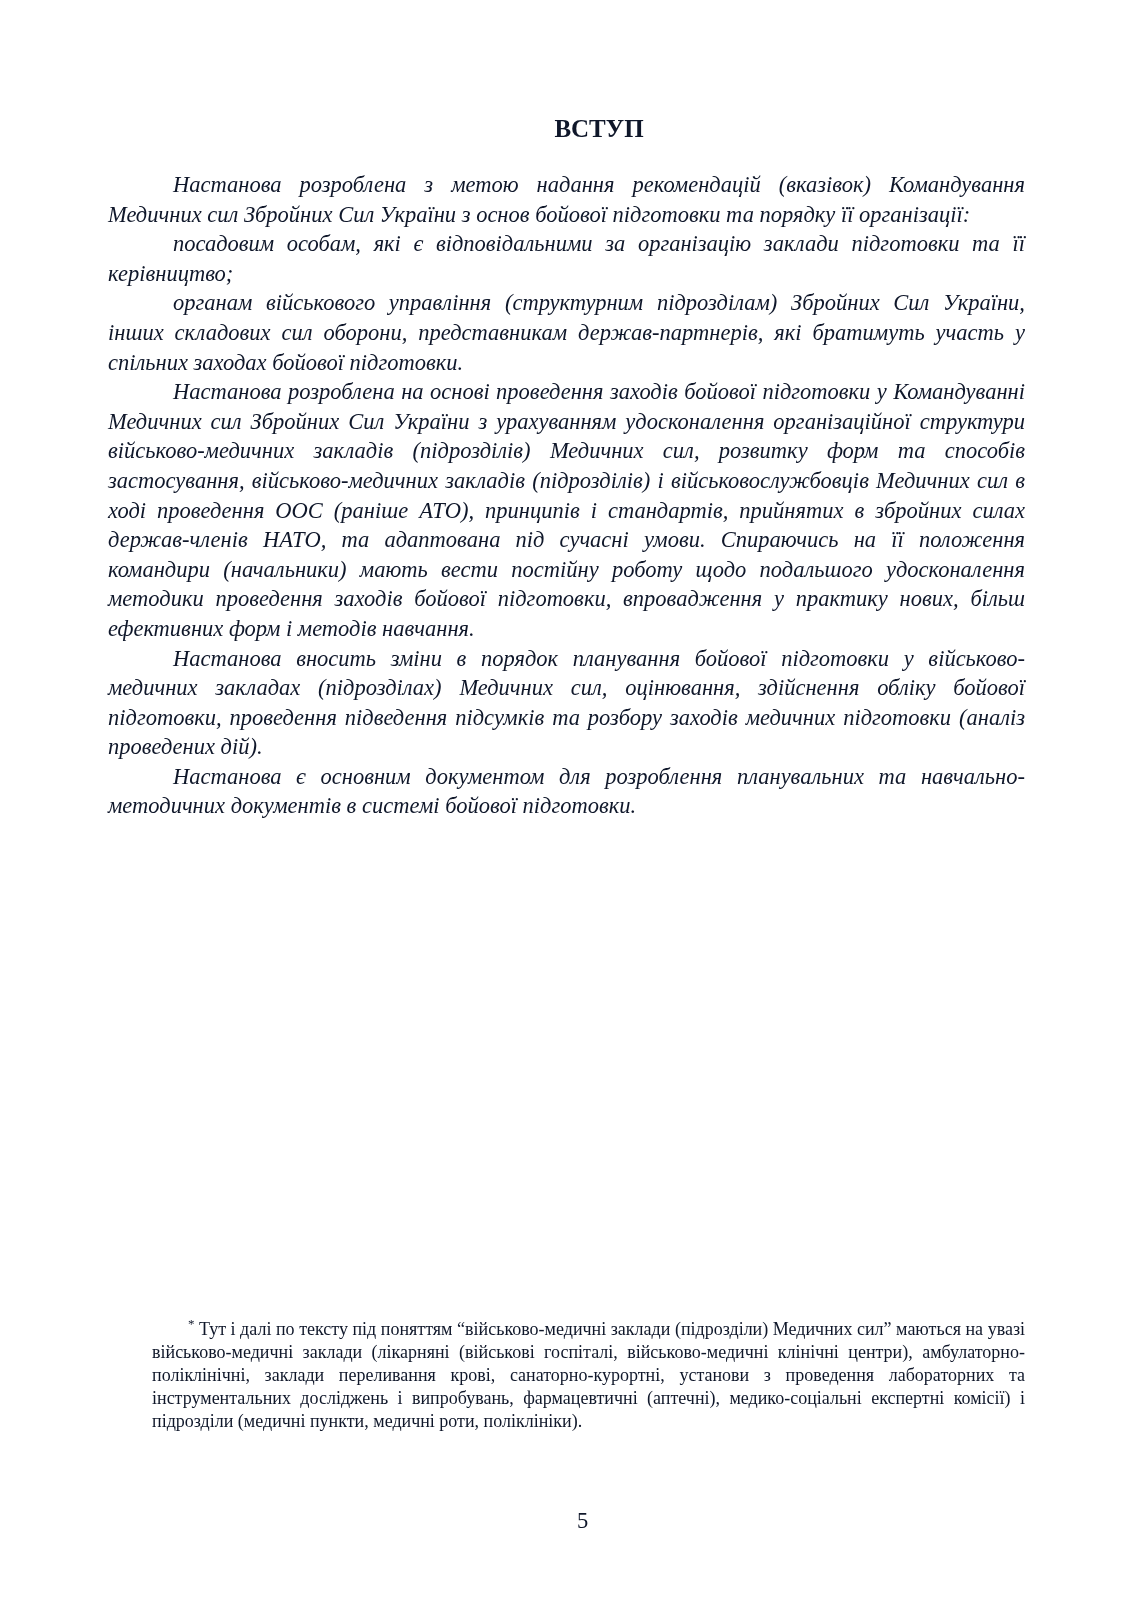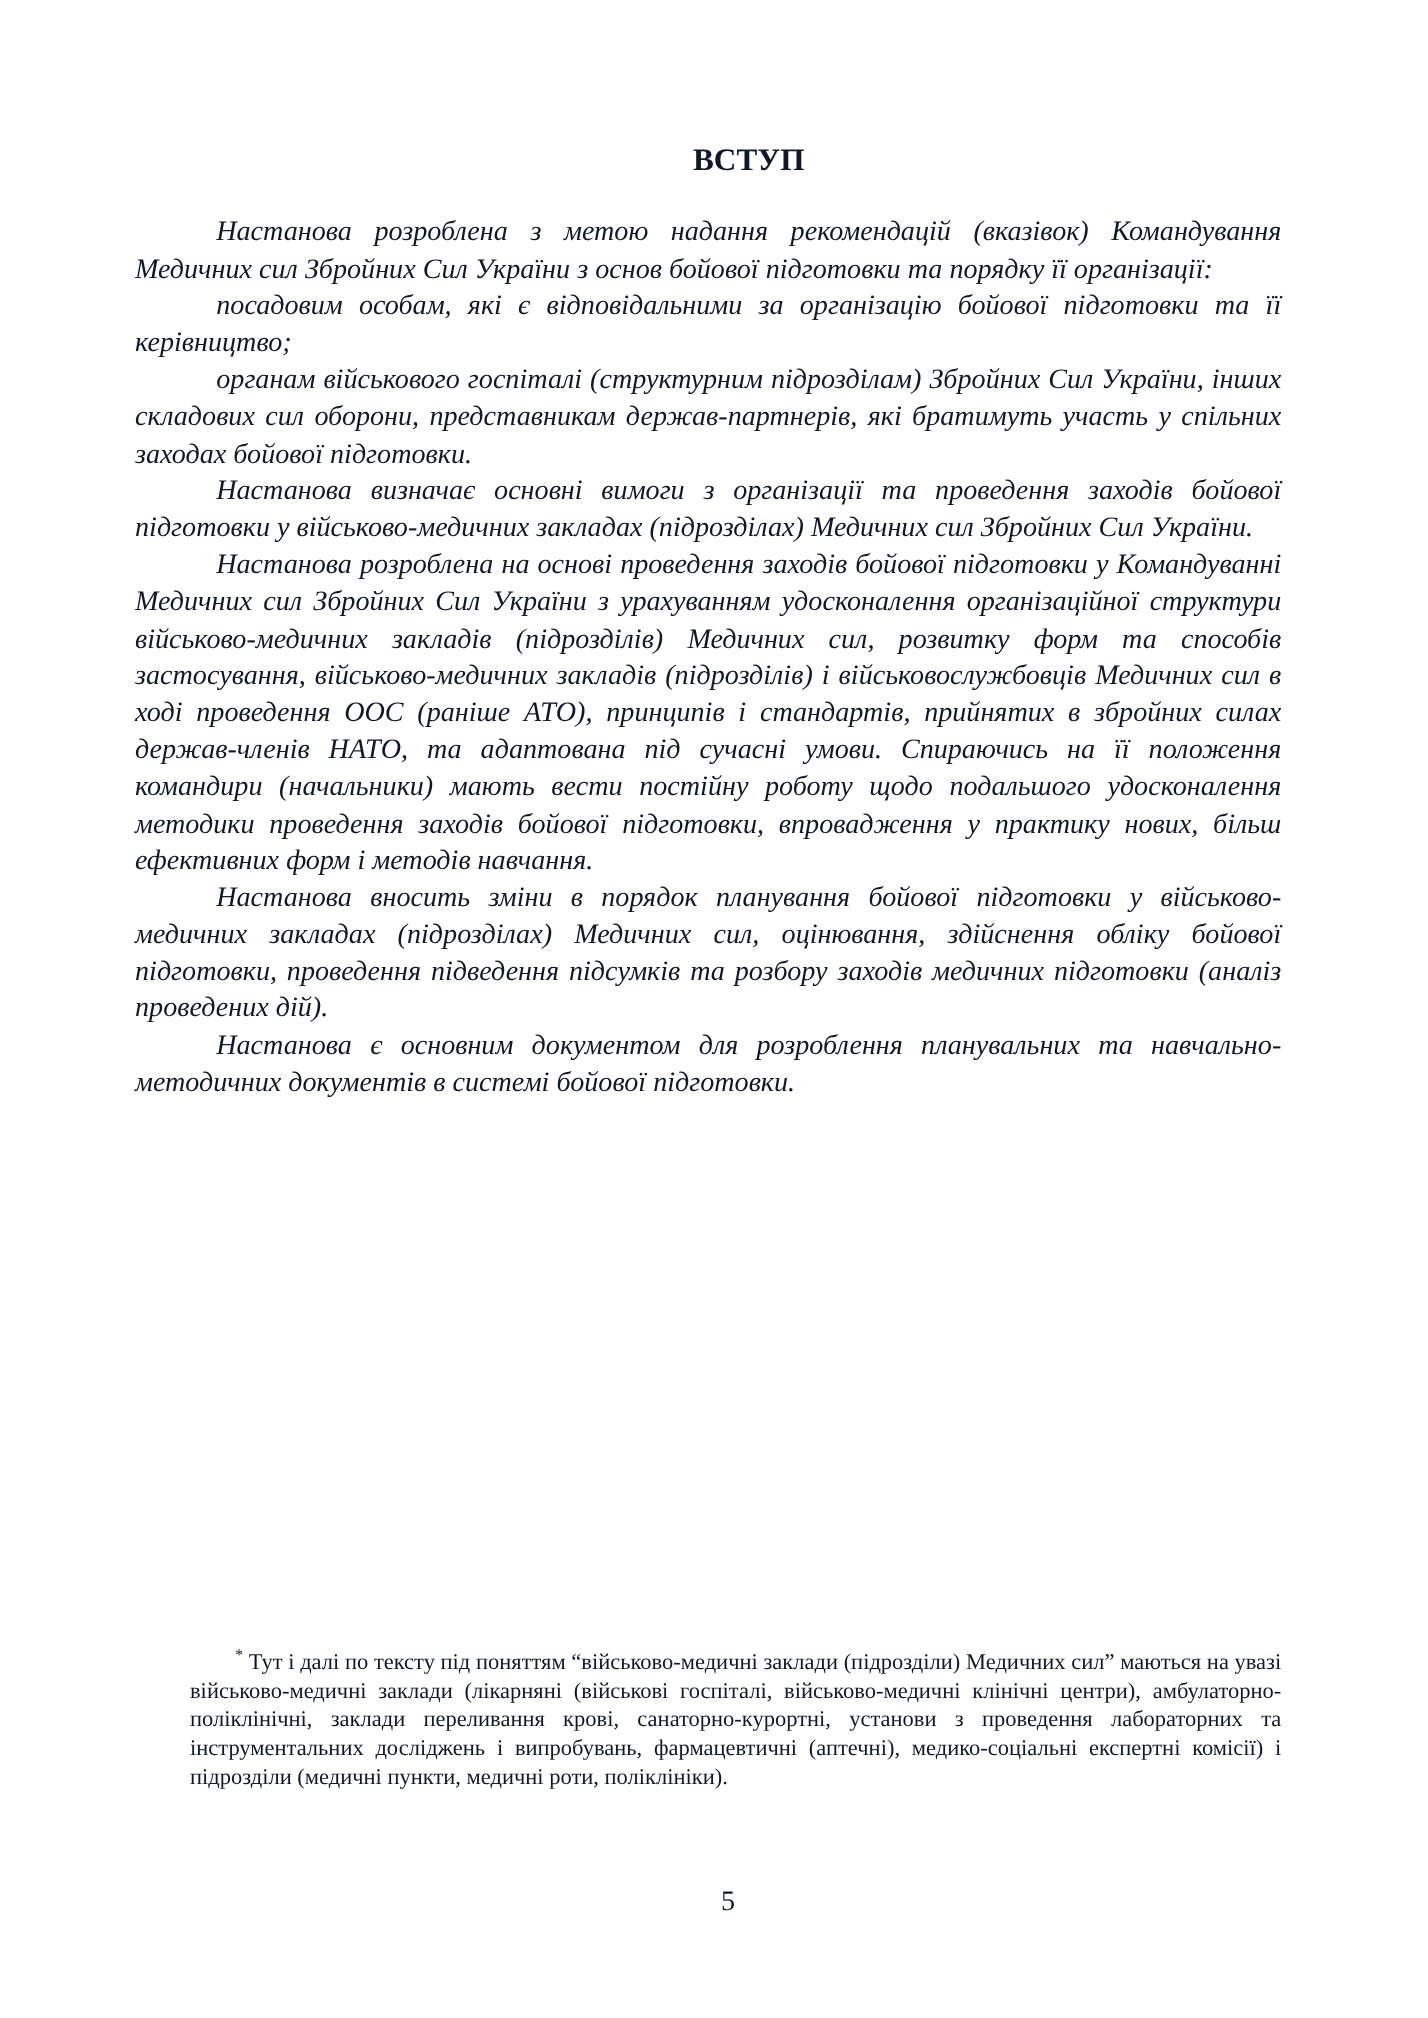--- a/index.html
+++ b/index.html
@@ -70,23 +70,22 @@
 </head>
 <body>
 
 <div class="page">
 
   <h1 class="doc-title">ВСТУП</h1>
 
   <div class="content">
     <div class="body-text">
       <p>Настанова розроблена з метою надання рекомендацій (вказівок) Командування Медичних сил Збройних Сил України з основ бойової підготовки та порядку її організації:</p>
-      <p>посадовим особам, які є відповідальними за організацію бойової підготовки та її керівництво;</p>
-      <p>органам військового госпіталі (структурним підрозділам) Збройних Сил України, інших складових сил оборони, представникам держав-партнерів, які братимуть участь у спільних заходах бойової підготовки.</p>
-      <p>Настанова визначає основні вимоги з організації та проведення заходів бойової підготовки у військово-медичних закладах (підрозділах) Медичних сил Збройних Сил України.</p>
+      <p>посадовим особам, які є відповідальними за організацію заклади підготовки та її керівництво;</p>
+      <p>органам військового управління (структурним підрозділам) Збройних Сил України, інших складових сил оборони, представникам держав-партнерів, які братимуть участь у спільних заходах бойової підготовки.</p>
       <p>Настанова розроблена на основі проведення заходів бойової підготовки у Командуванні Медичних сил Збройних Сил України з урахуванням удосконалення організаційної структури військово-медичних закладів (підрозділів) Медичних сил, розвитку форм та способів застосування, військово-медичних закладів (підрозділів) і військовослужбовців Медичних сил в ході проведення ООС (раніше АТО), принципів і стандартів, прийнятих в збройних силах держав-членів НАТО, та адаптована під сучасні умови. Спираючись на її положення командири (начальники) мають вести постійну роботу щодо подальшого удосконалення методики проведення заходів бойової підготовки, впровадження у практику нових, більш ефективних форм і методів навчання.</p>
       <p>Настанова вносить зміни в порядок планування бойової підготовки у військово-медичних закладах (підрозділах) Медичних сил, оцінювання, здійснення обліку бойової підготовки, проведення підведення підсумків та розбору заходів медичних підготовки (аналіз проведених дій).</p>
       <p>Настанова є основним документом для розроблення планувальних та навчально-методичних документів в системі бойової підготовки.</p>
     </div>
   </div>
 
   <div class="footnote">
     <p>
       <sup>*</sup>
       <span>Тут і далі по тексту під поняттям “військово-медичні заклади (підрозділи) Медичних сил” маються на увазі військово-медичні заклади (лікарняні (військові госпіталі, військово-медичні клінічні центри), амбулаторно-поліклінічні, заклади переливання крові, санаторно-курортні, установи з проведення лабораторних та інструментальних досліджень і випробувань, фармацевтичні (аптечні), медико-соціальні експертні комісії) і підрозділи (медичні пункти, медичні роти, поліклініки).</span>

